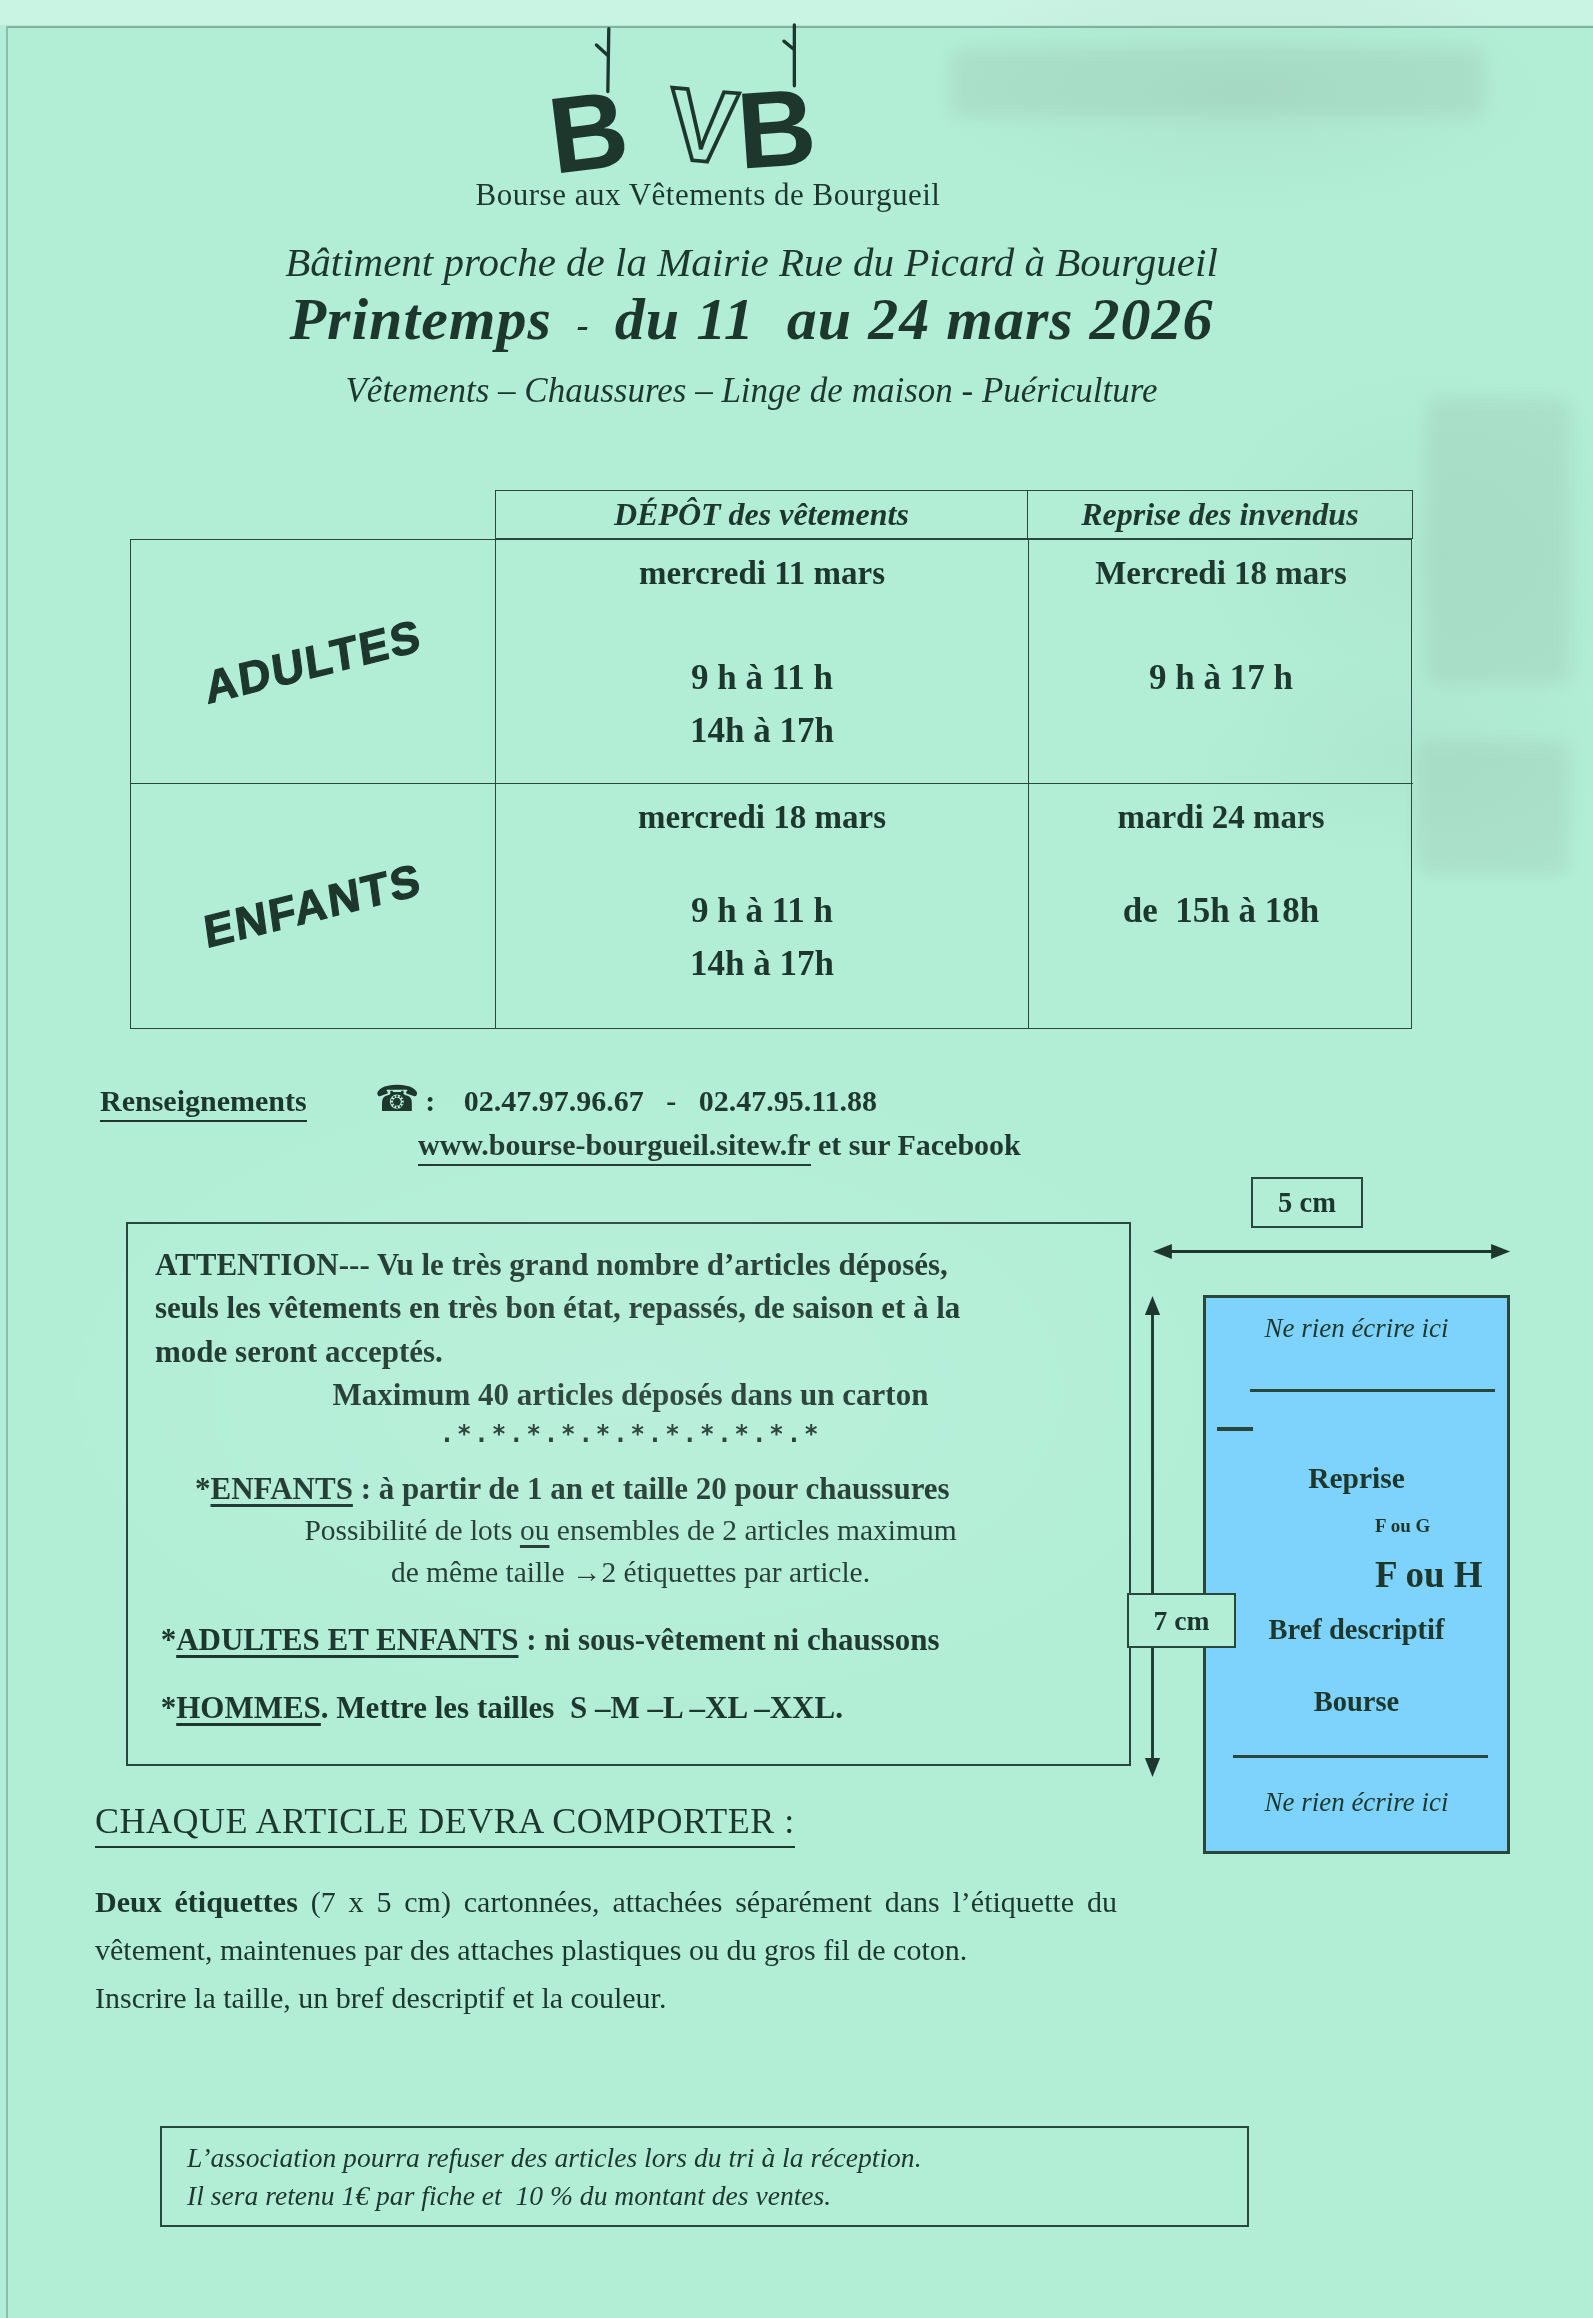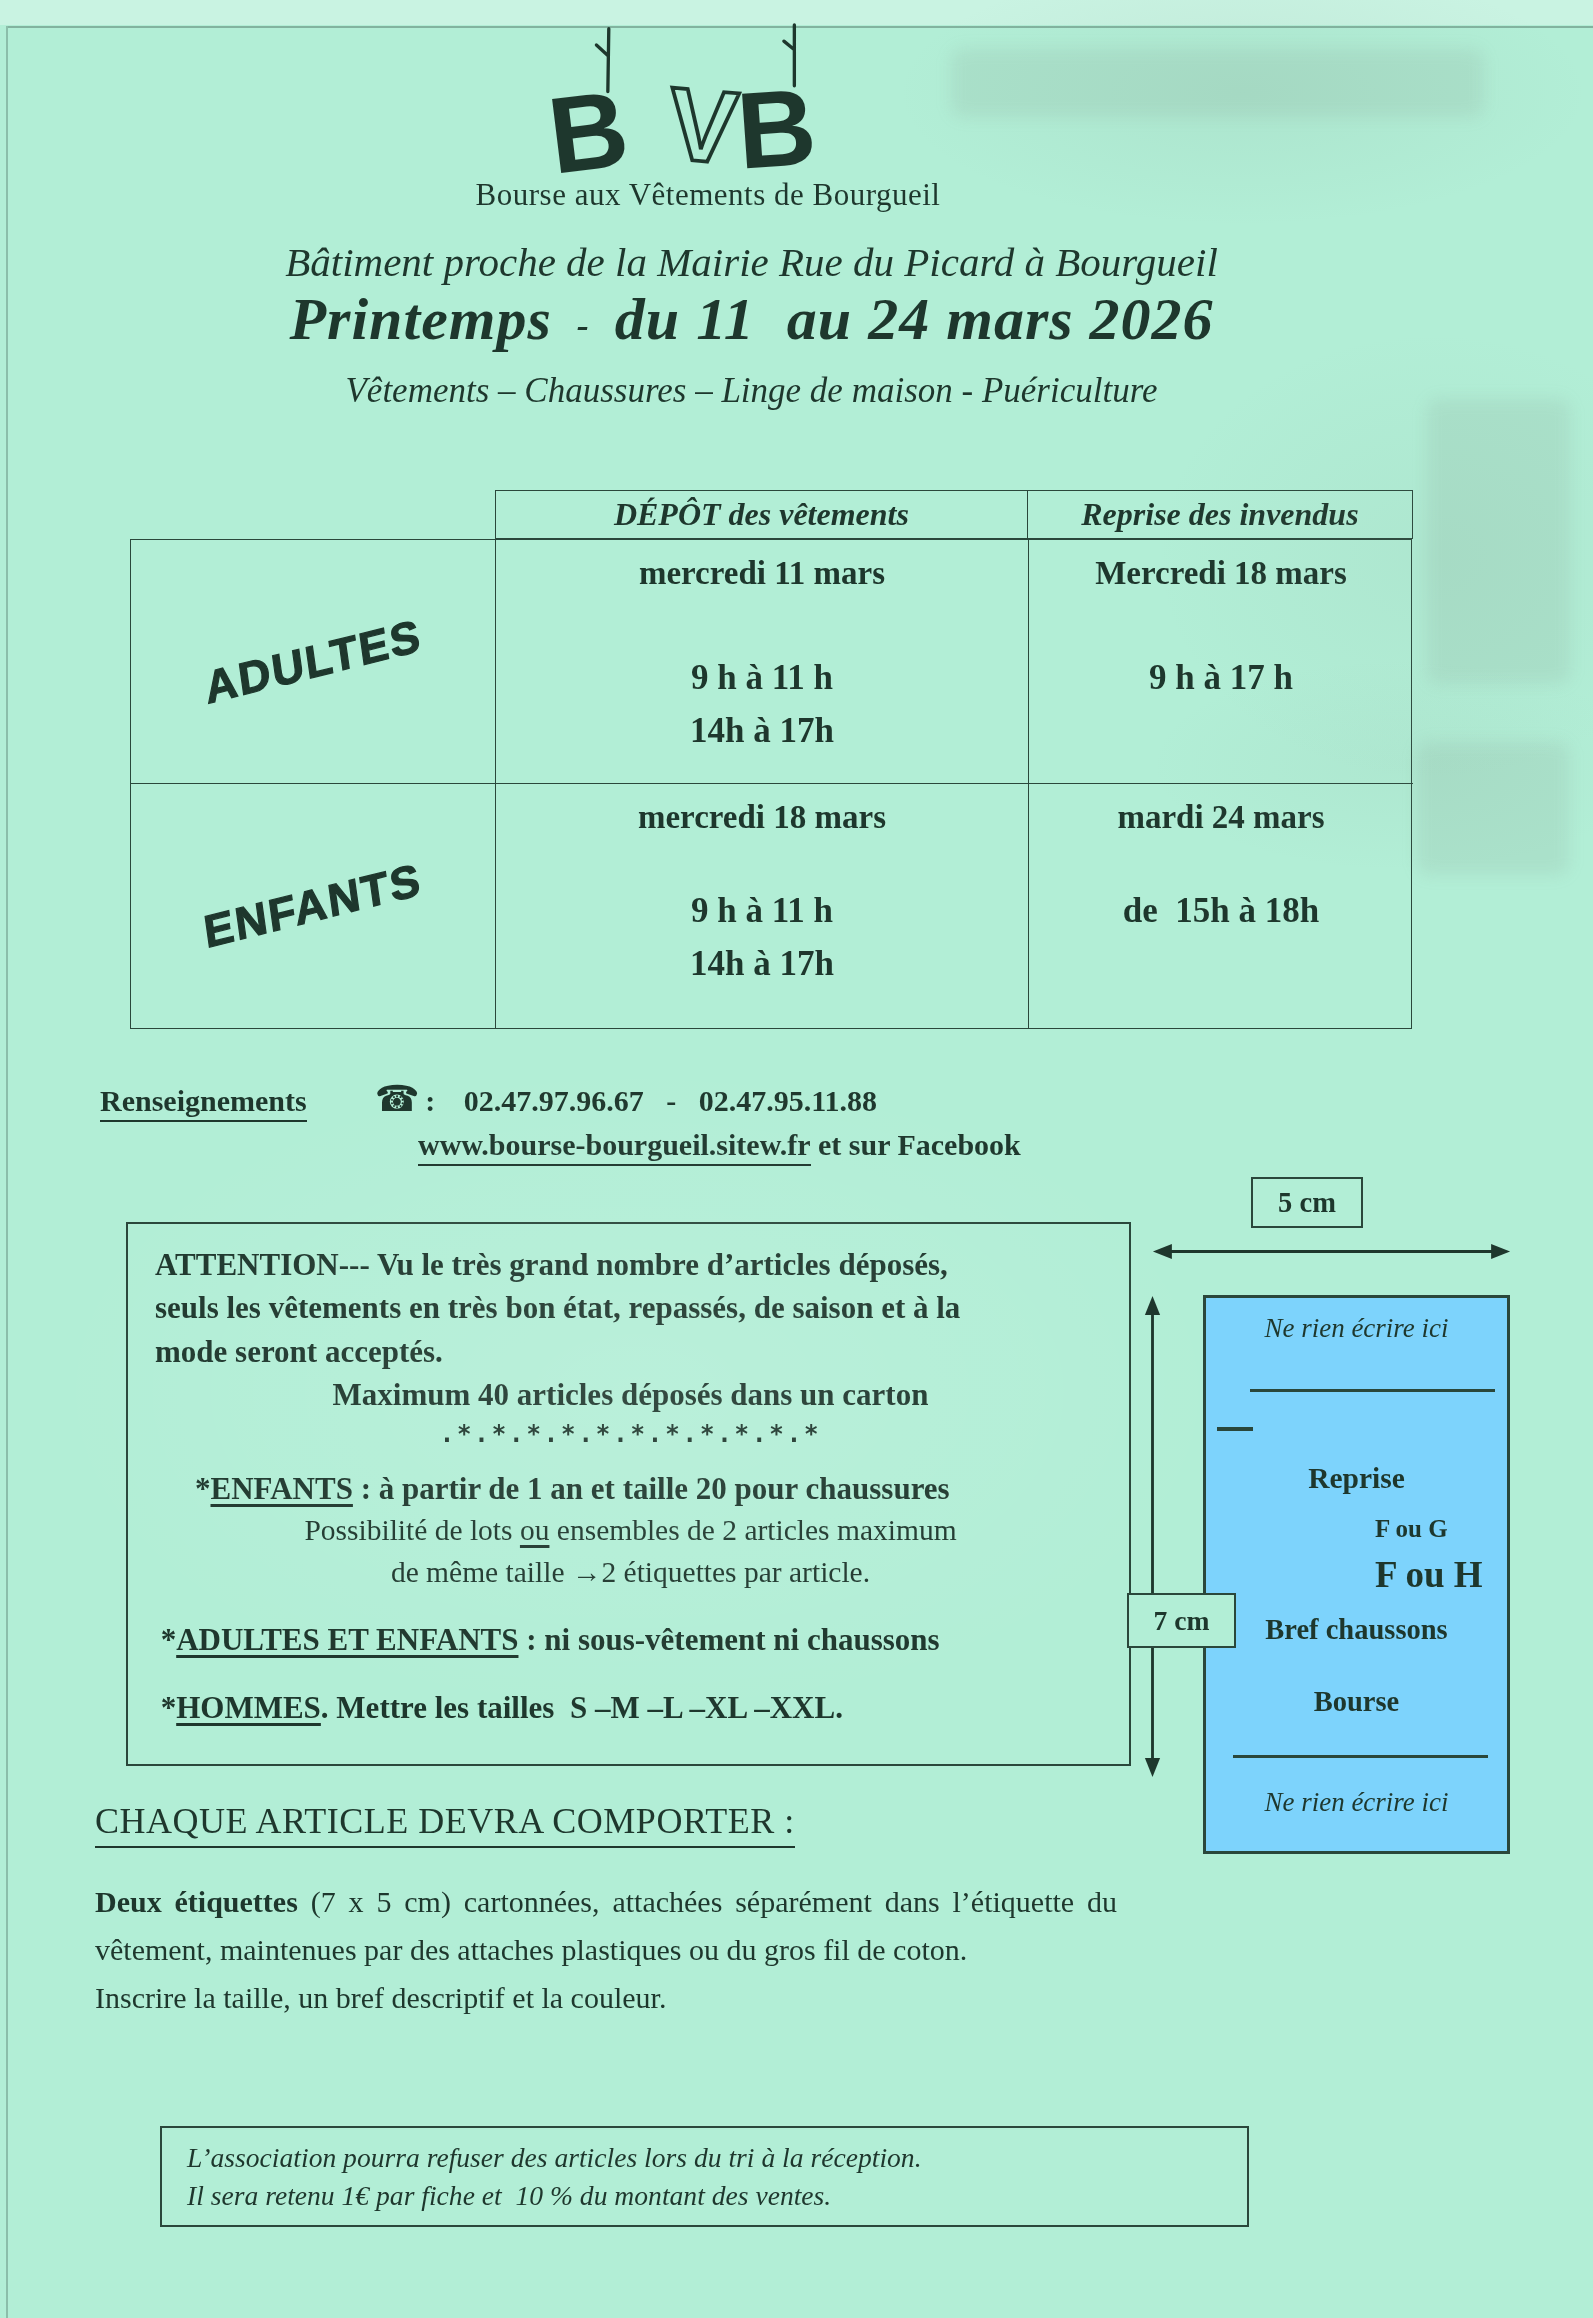--- a/index.html
+++ b/index.html
@@ -85,21 +85,21 @@
         align-items:center;justify-content:center;font-weight:bold;font-size:27.6px;z-index:3;}
 
   
   .card{position:absolute;left:1203px;top:1295px;width:307px;height:559px;
         border:3.3px solid #2a473b;box-sizing:border-box;background:#7dd3fc;z-index:2;}
   .card span, .card div{position:absolute;}
   .card-note-top{top:15px;left:0;width:100%;text-align:center;font-style:italic;font-size:27px;}
   .card-line1{top:91px;left:44px;width:245px;height:2.9px;background:#2a473b;}
   .card-dash{top:129px;left:11.4px;width:36px;height:3.8px;background:#2a473b;}
   .card-taille{top:164px;left:0;width:100%;text-align:center;font-weight:bold;font-size:29.5px;}
-  .card-fg{top:217px;left:169px;font-weight:bold;font-size:25px;}
+  .card-fg{top:217px;left:169px;font-weight:bold;font-size:19px;}
   .card-fh{top:255px;left:169px;font-weight:bold;font-size:37px;}
   .card-descriptif{top:316px;left:0;width:100%;text-align:center;font-weight:bold;font-size:28.5px;}
   .card-couleur{top:388px;left:0;width:100%;text-align:center;font-weight:bold;font-size:28.5px;}
   .card-line2{top:457px;left:27px;width:255px;height:2.9px;background:#2a473b;}
   .card-note-bottom{top:489px;left:0;width:100%;text-align:center;font-style:italic;font-size:27px;}
 
   
   .instr-heading{position:absolute;left:95px;top:1800px;font-size:36px;letter-spacing:0.5px;}
   .instr-heading span{border-bottom:2.9px solid #1e372d;padding-bottom:4.8px;}
   .instr-body{position:absolute;left:95px;top:1878px;width:1022px;font-size:30px;line-height:48px;}
@@ -221,21 +221,21 @@
   </svg>
   <div class="dim-height-box">7 cm</div>
 
   <div class="card">
     <span class="card-note-top">Ne rien écrire ici</span>
     <div class="card-line1"></div>
     <div class="card-dash"></div>
     <span class="card-taille">Reprise</span>
     <span class="card-fg">F ou G</span>
     <span class="card-fh">F ou H</span>
-    <span class="card-descriptif">Bref chaussons</span>
+    <span class="card-descriptif">Bref descriptif</span>
     <span class="card-couleur">Bourse</span>
     <div class="card-line2"></div>
     <span class="card-note-bottom">Ne rien écrire ici</span>
   </div>
 
   <div class="instr-heading">
     <span>CHAQUE ARTICLE DEVRA COMPORTER :</span>
   </div>
   <div class="instr-body">
     <p class="instr-p1">

